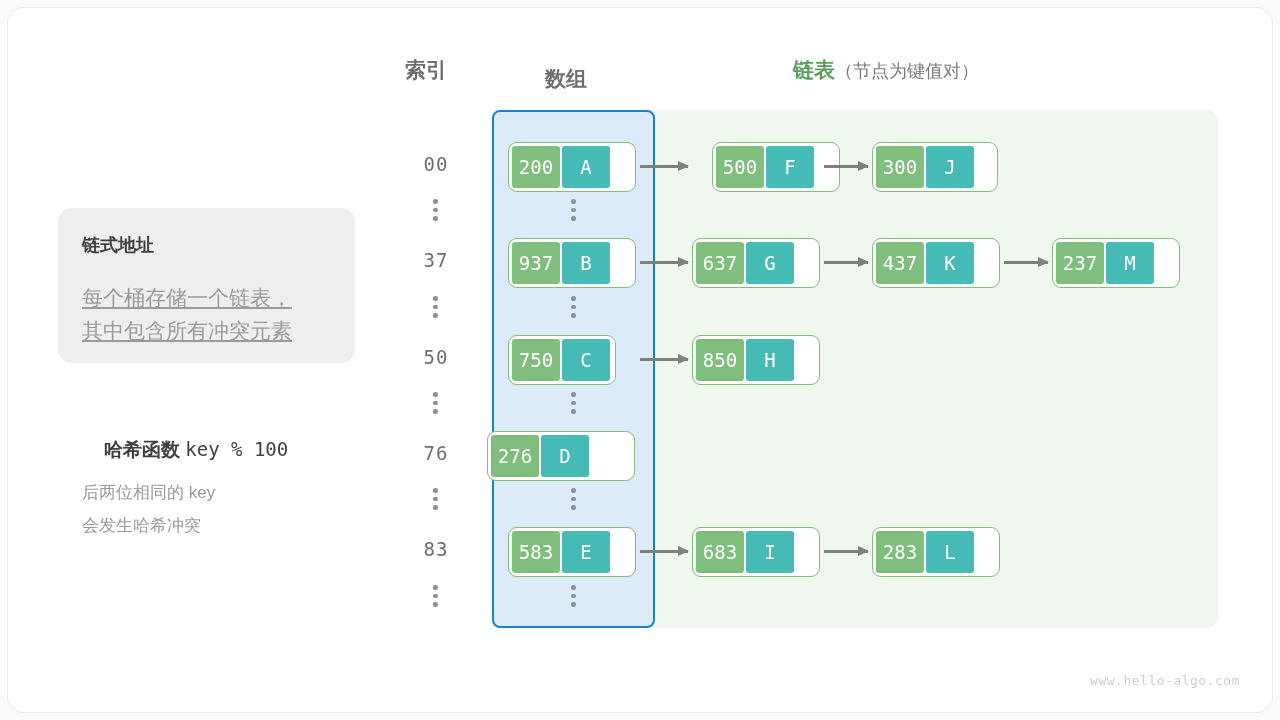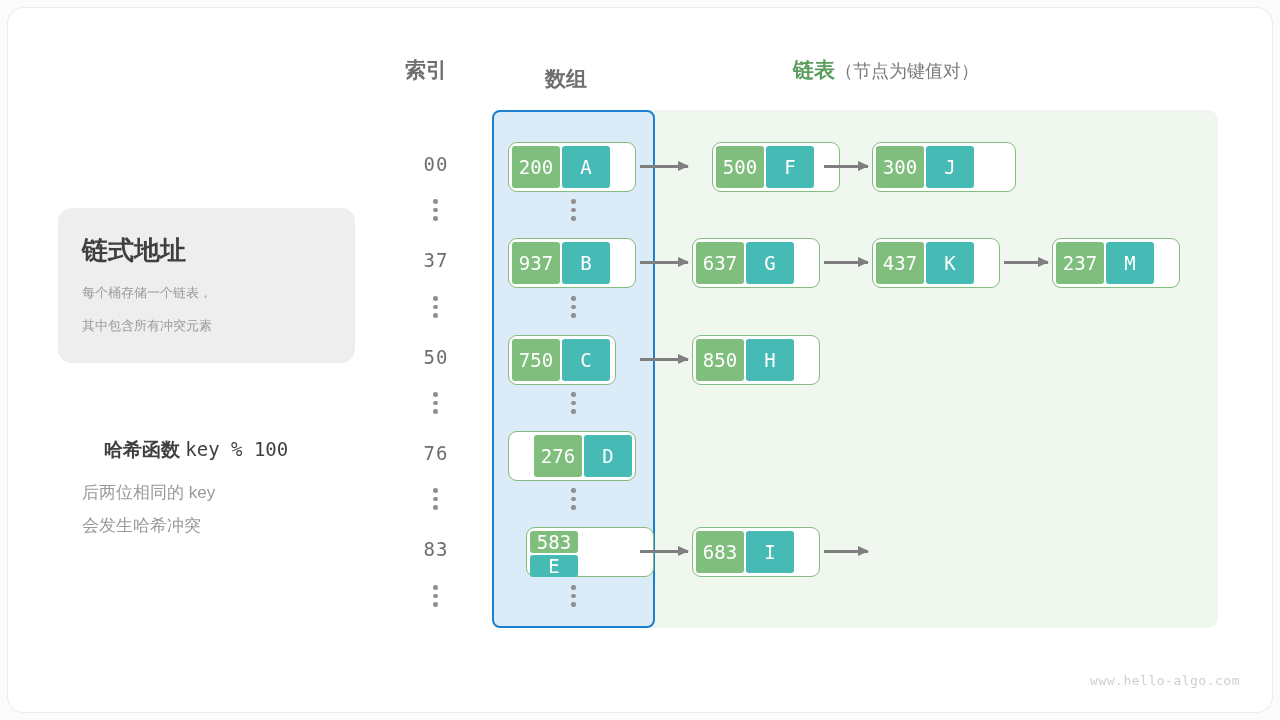--- a/index.html
+++ b/index.html
@@ -158,30 +158,31 @@
     top: 208px;
     width: 297px;
     height: 155px;
     background: #eeeeee;
     border-radius: 14px;
   }
   #info-title {
     position: absolute;
     left: 82px;
     top: 233px;
-    font-size: 26px;
+    font-size: 18px;
     font-weight: bold;
     color: #3f3f3f;
   }
   .info-line {
     position: absolute;
     left: 82px;
-    font-size: 13px;
+    font-size: 21px;
     color: #9a9a9a;
     white-space: nowrap;
+    text-decoration: underline;
   }
   #info-l1 { top: 284px; }
   #info-l2 { top: 317px; }
 
   
   #hash-title {
     position: absolute;
     left: 82px;
     top: 437px;
     font-size: 19px;
@@ -238,21 +239,21 @@
         <div class="node" style="left: 508px; width: 128px;">
           <div class="cell cell-key">200</div>
           <div class="cell cell-val">A</div>
         </div>
         <div class="arrow" style="left: 640px; width: 48px;"></div>
         <div class="node" style="left: 692px; width: 128px; margin-left: 20px;">
           <div class="cell cell-key">500</div>
           <div class="cell cell-val">F</div>
         </div>
         <div class="arrow" style="left: 824px; width: 44px;"></div>
-        <div class="node" style="left: 872px; width: 144px;">
+        <div class="node" style="left: 872px; width: 126px;">
           <div class="cell cell-key">300</div>
           <div class="cell cell-val">J</div>
         </div>
       </div>
       <div class="row" style="top: 230px;">
         <div class="idx-label">37</div>
         <div class="node" style="left: 508px; width: 128px;">
           <div class="cell cell-key">937</div>
           <div class="cell cell-val">B</div>
         </div>
@@ -279,37 +280,41 @@
           <div class="cell cell-val">C</div>
         </div>
         <div class="arrow" style="left: 640px; width: 48px;"></div>
         <div class="node" style="left: 692px; width: 128px;">
           <div class="cell cell-key">850</div>
           <div class="cell cell-val">H</div>
         </div>
       </div>
       <div class="row" style="top: 423px;">
         <div class="idx-label">76</div>
-        <div class="node" style="left: 508px; width: 128px; justify-content: flex-end;">
+        <div class="node" style="left: 487px; width: 148px;">
           <div class="cell cell-key">276</div>
           <div class="cell cell-val">D</div>
         </div>
       </div>
       <div class="row" style="top: 519px;">
         <div class="idx-label">83</div>
-        <div class="node" style="left: 526px; width: 128px; flex-direction: column;">
+        <div class="node" style="left: 508px; width: 128px;">
           <div class="cell cell-key">583</div>
           <div class="cell cell-val">E</div>
         </div>
         <div class="arrow" style="left: 640px; width: 48px;"></div>
         <div class="node" style="left: 692px; width: 128px;">
           <div class="cell cell-key">683</div>
           <div class="cell cell-val">I</div>
         </div>
         <div class="arrow" style="left: 824px; width: 44px;"></div>
+        <div class="node" style="left: 872px; width: 128px;">
+          <div class="cell cell-key">283</div>
+          <div class="cell cell-val">L</div>
+        </div>
       </div>
       <div class="ellipsis ell-idx" style="top: 199px;">
         <i></i>
         <i></i>
         <i></i>
       </div>
       <div class="ellipsis ell-arr" style="top: 199px;">
         <i></i>
         <i></i>
         <i></i>

